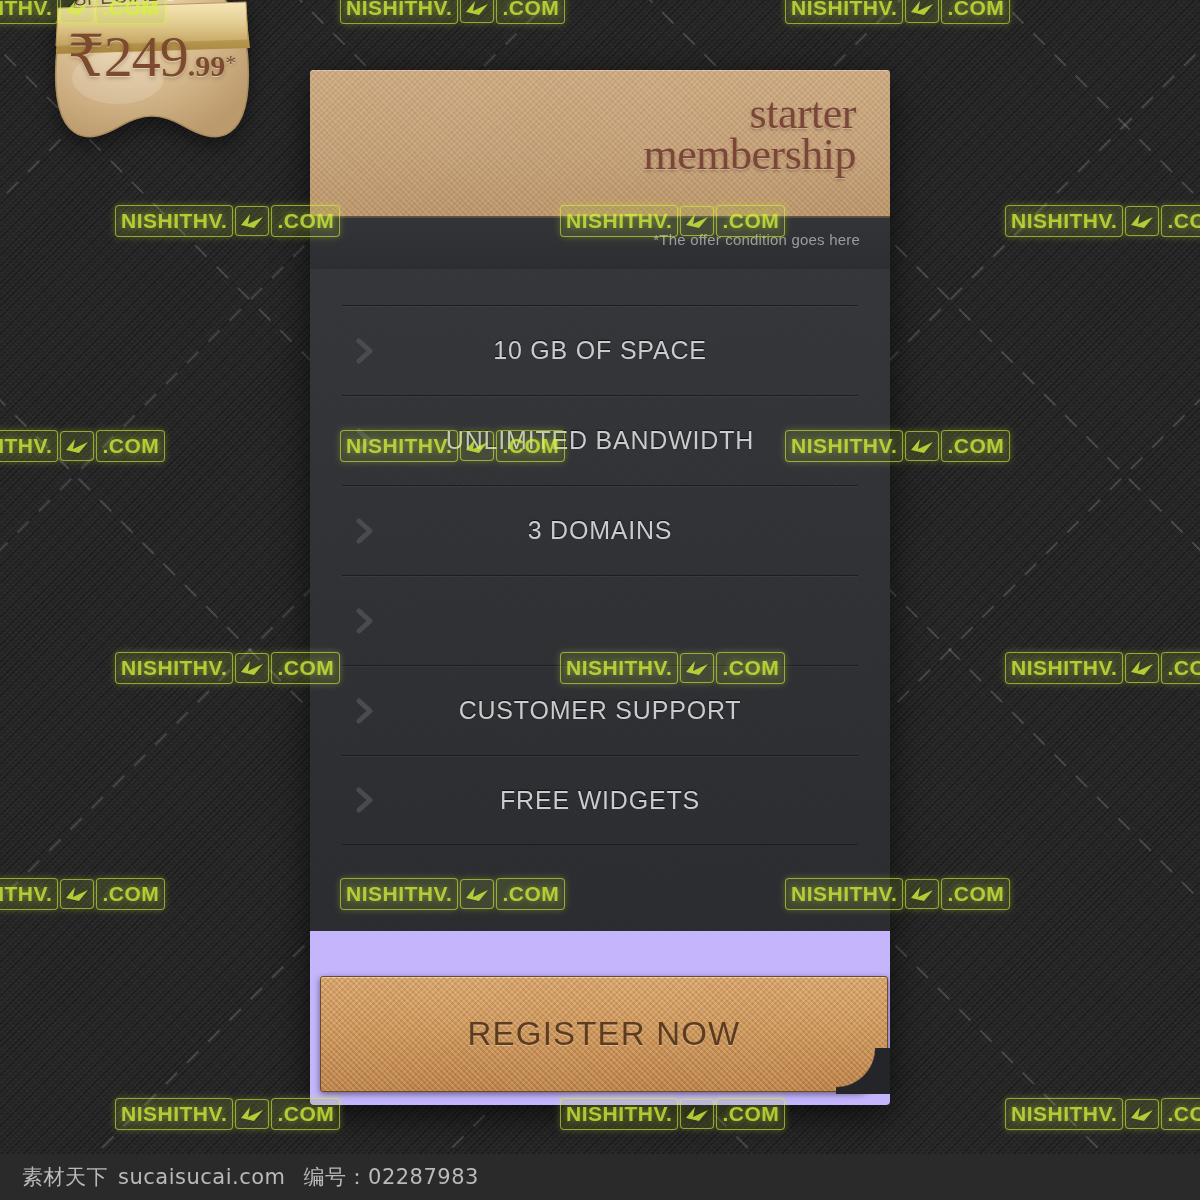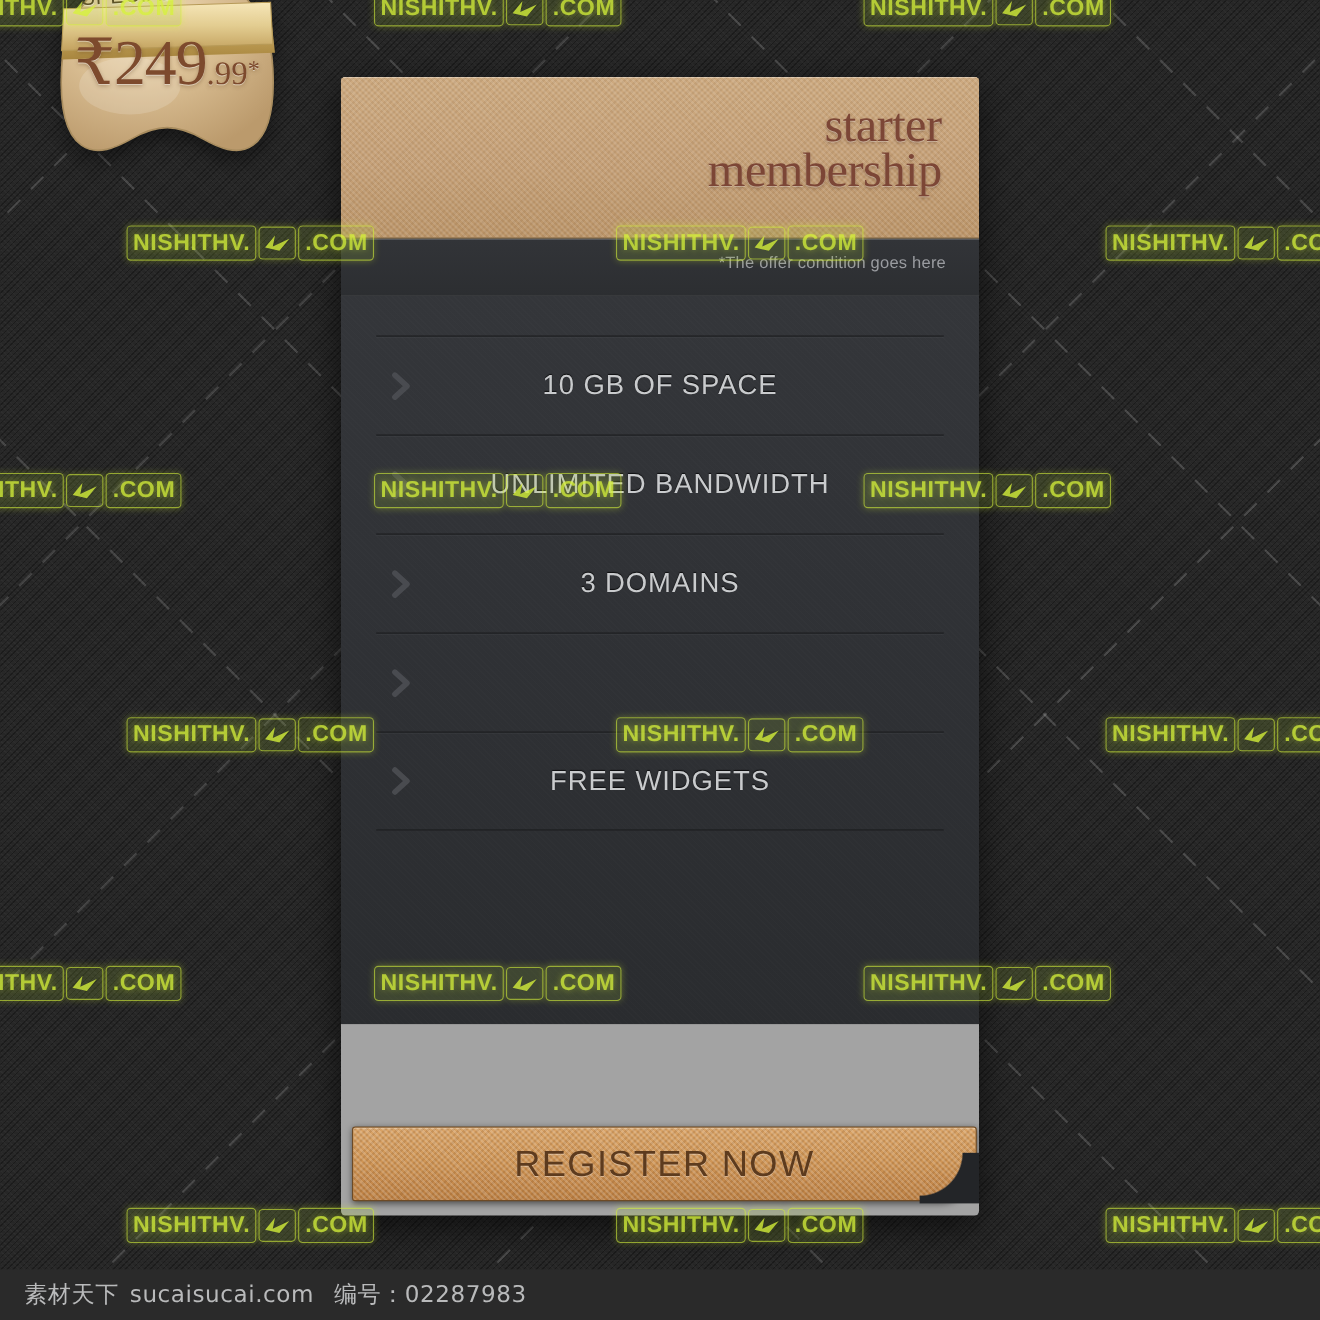--- a/index.html
+++ b/index.html
@@ -34,21 +34,21 @@
   #bg-diagonals svg { width: 100%; height: 100%; display: block; }
 
   
   #pricing-card {
     position: absolute;
     left: 310px;
     top: 70px;
     width: 580px;
     height: 1035px;
     border-radius: 4px;
-    background: #a3a3a3;
+    background: #c4b5fd;
     box-shadow: 0 10px 34px rgba(0,0,0,0.65);
     overflow: hidden;
   }
 
   
   .card-header {
     position: relative;
     height: 147px;
     background-color: #c7a379;
     background-image:
@@ -102,21 +102,21 @@
     left: 0; right: 0;
     top: 62px;
     text-align: center;
     font-family: "Liberation Serif", "DejaVu Serif", serif;
     color: #7d4a2d;
     text-shadow: 0 1px 0 rgba(255,255,255,0.45), 0 2px 4px rgba(80,45,20,0.35);
     white-space: nowrap;
     pointer-events: none;
   }
   .badge-price .amount { font-size: 58px; letter-spacing: -1px; }
-  .badge-price .cents  { font-size: 30px; }
+  .badge-price .cents  { font-size: 30px; font-weight: bold; }
   .badge-price .star   { font-size: 22px; vertical-align: super; }
 
   
   .offer-condition {
     position: relative;
     height: 52px;
     background: linear-gradient(180deg,#323438 0%, #2c2e31 100%);
     border-top: 1px solid #4b4d51;
     color: #9a9ca0;
     font-size: 15px;
@@ -165,21 +165,21 @@
     text-shadow: 0 -1px 1px rgba(0,0,0,0.75);
     text-align: center;
   }
 
   
   #register-button {
     position: absolute;
     left: 10px;
     bottom: 13px;
     width: 568px;
-    height: 68px;
+    height: 116px;
     border: none;
     cursor: pointer;
     padding: 0;
     background: transparent;
     font-family: "Liberation Sans", sans-serif;
   }
   .btn-surface {
     position: absolute;
     inset: 0;
     border-radius: 3px 3px 34px 3px;
@@ -333,20 +333,28 @@
     </div>
 
     <div class="feature-row">
       <span class="chevron-icon">
         <svg viewBox="0 0 22 26" aria-hidden="true">
             <path d="M5 3 L16 13 L5 23" fill="none" stroke="#4e5055" stroke-width="5" stroke-linecap="round" stroke-linejoin="round"></path>
           </svg>
       </span>
     </div>
 
+    <div class="feature-row">
+      <span class="chevron-icon">
+        <svg viewBox="0 0 22 26" aria-hidden="true">
+            <path d="M5 3 L16 13 L5 23" fill="none" stroke="#4e5055" stroke-width="5" stroke-linecap="round" stroke-linejoin="round"></path>
+          </svg>
+      </span>
+      <span class="feature-label">CUSTOMER SUPPORT</span>
+    </div>
 
     <div class="feature-row">
       <span class="chevron-icon">
         <svg viewBox="0 0 22 26" aria-hidden="true">
             <path d="M5 3 L16 13 L5 23" fill="none" stroke="#4e5055" stroke-width="5" stroke-linecap="round" stroke-linejoin="round"></path>
           </svg>
       </span>
       <span class="feature-label">FREE WIDGETS</span>
     </div>
 

